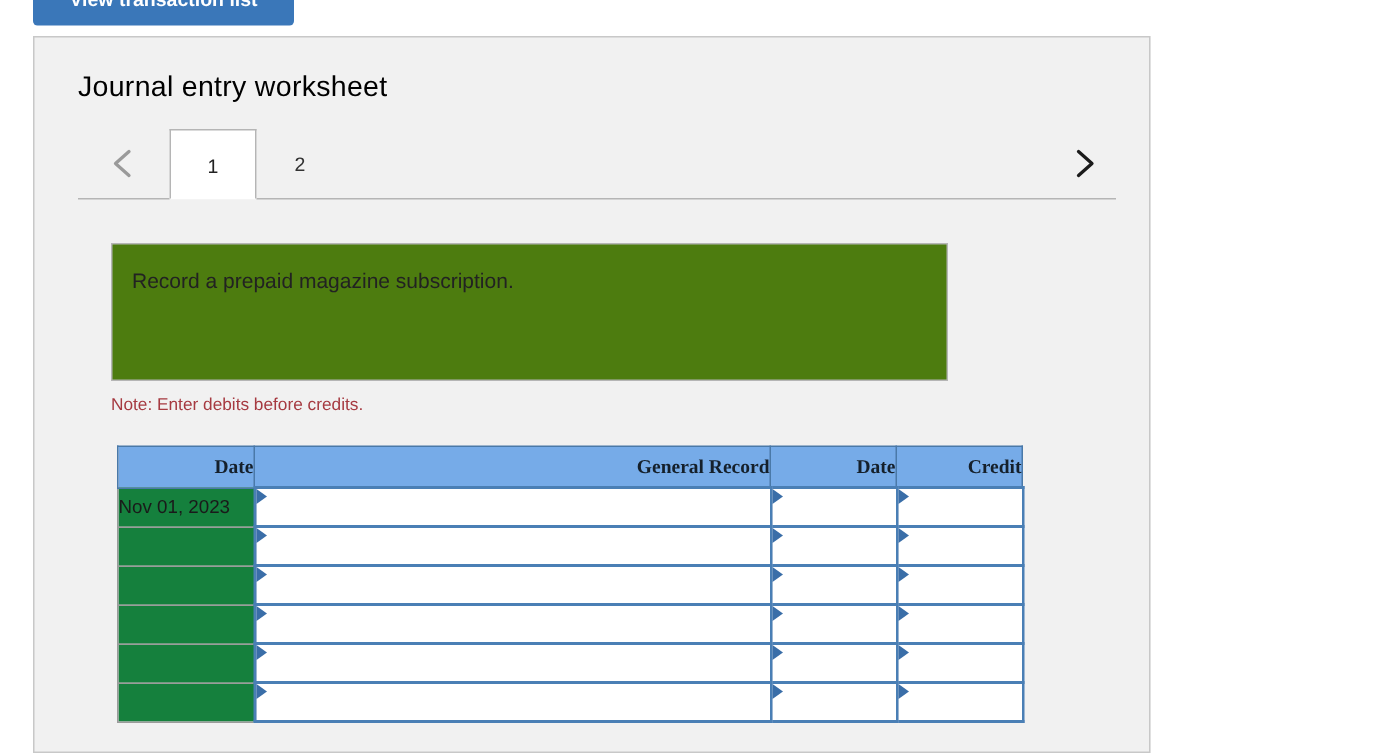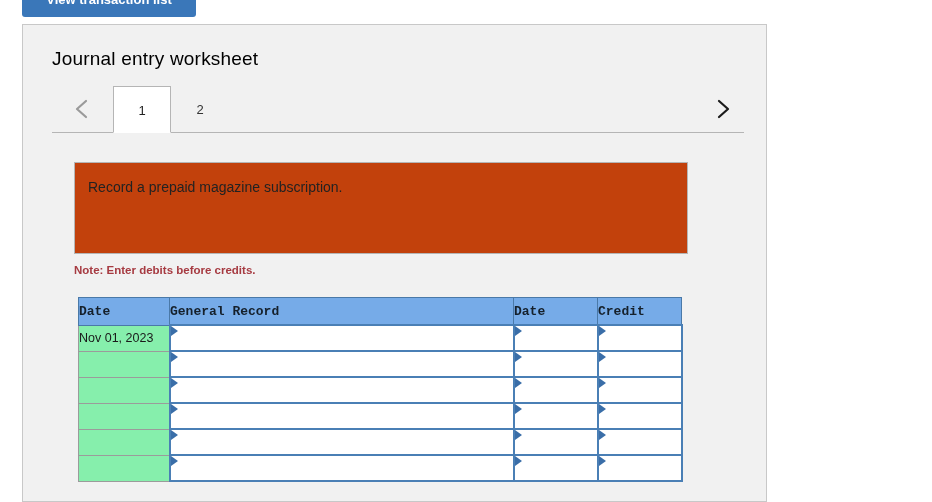--- a/index.html
+++ b/index.html
@@ -124,74 +124,73 @@
     width: 692px;
     height: 1px;
     background: #b5b5b5;
   }
 
   
   #instruction-box {
     position: absolute;
     left: 51px;
     top: 137px;
-    width: 614px;
+    width: 558px;
     height: 92px;
-    background: #c2410c;
+    background: #4d7c0f;
     border: 1px solid #b5b5b5;
     box-sizing: border-box;
   }
   #instruction-text {
     position: absolute;
     left: 13px;
     top: 15px;
     font-size: 14px;
     color: #222222;
     line-height: 18px;
   }
 
   #note-text {
     position: absolute;
     left: 51px;
     top: 239px;
     font-size: 11.5px;
     color: #a63a41;
     white-space: nowrap;
-    font-weight: bold;
   }
 
   
   #journal-table {
     position: absolute;
     left: 55px;
     top: 272px;
     border-collapse: collapse;
     table-layout: fixed;
     font-size: 12.5px;
   }
   #journal-table th {
     background: #76abe8;
     border: 1px solid #4a79a8;
     color: #15202b;
     font-weight: bold;
     font-size: 13px;
     height: 26px;
     padding: 0;
-    text-align: left;
-    font-family: Liberation Mono, monospace;
+    text-align: right;
+    font-family: Liberation Serif, serif;
   }
   #journal-table td {
     padding: 0;
     height: 25px;
     vertical-align: middle;
   }
   td.date-cell {
     border: 1px solid #9b9b9b;
     border-top: none;
-    background: #86efac;
+    background: #15803d;
     font-size: 12.5px;
     color: #1a1a1a;
     padding-left: 4px;
     white-space: nowrap;
   }
   tr.first-data-row td.date-cell { border-top: 1px solid #9b9b9b; }
 
   td.input-cell {
     position: relative;
     background: #ffffff;

